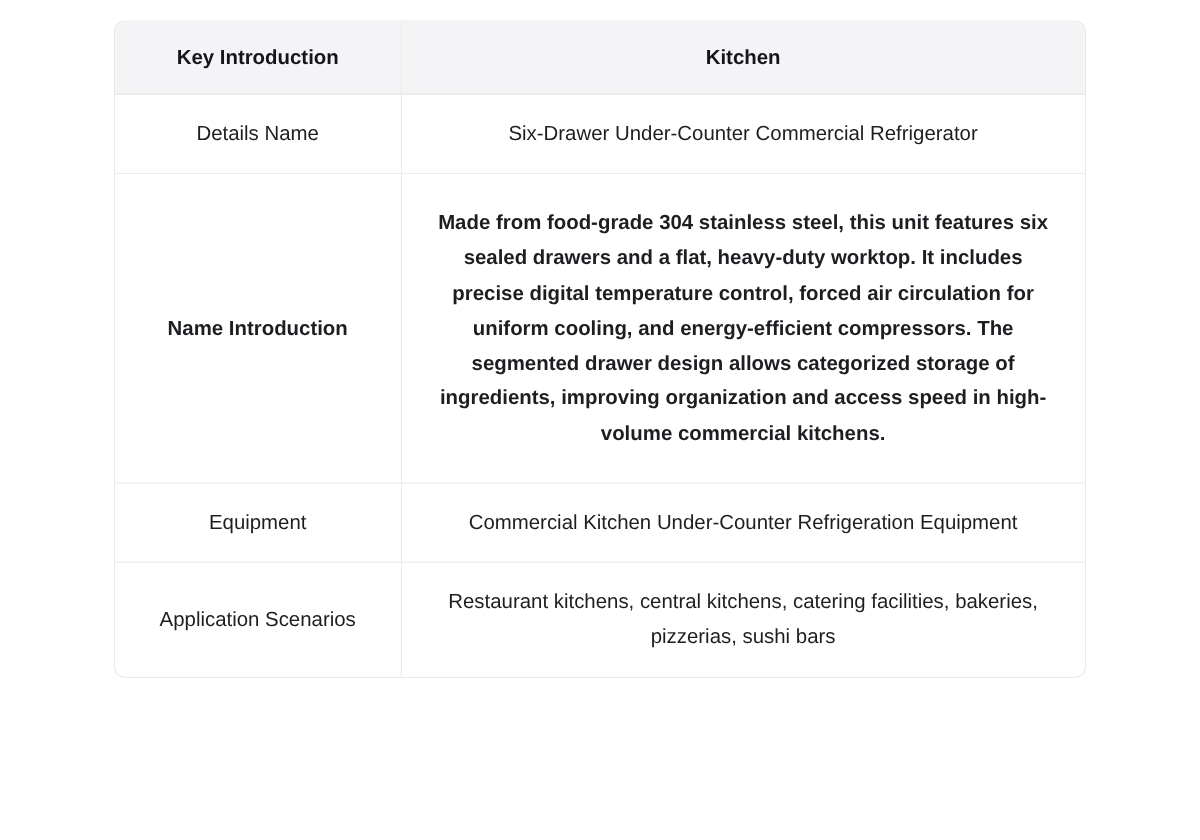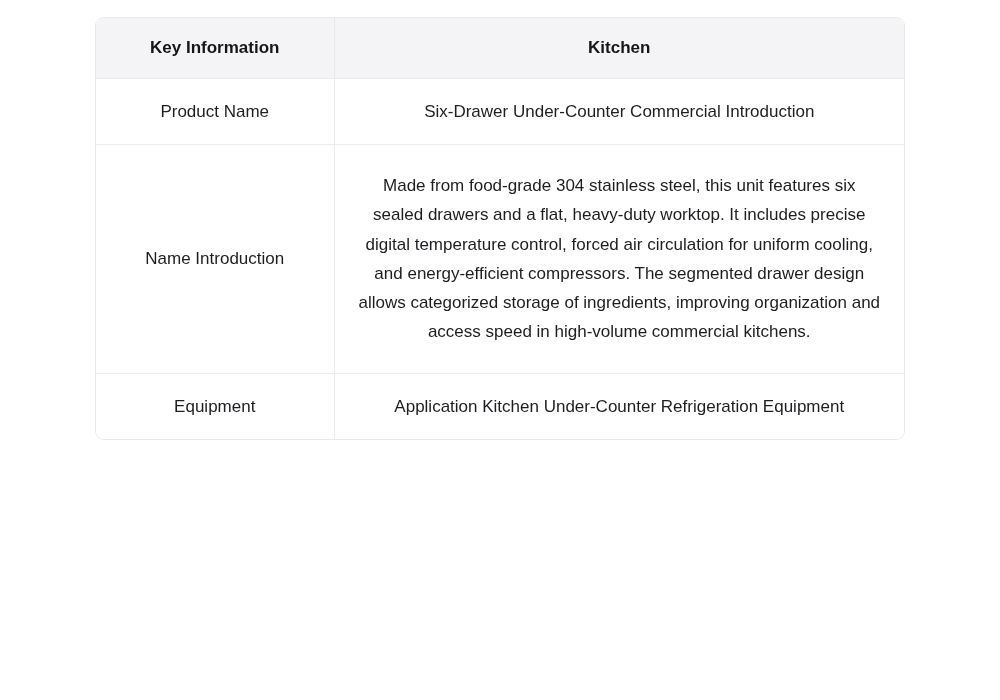--- a/index.html
+++ b/index.html
@@ -65,45 +65,50 @@
     padding-right: 14px;
   }
 
   tbody tr:last-child td {
     border-bottom: none;
   }
 
   tbody td.tall {
     padding-top: 26px;
     padding-bottom: 26px;
+    font-weight: bold;
   }
 </style>
 </head>
 <body>
 
 <div class="page">
   <table class="spec-table">
     <colgroup>
       <col class="col-key">
       <col class="col-val">
     </colgroup>
     <thead>
       <tr>
-        <th class="key-head">Key Information</th>
+        <th class="key-head">Key Introduction</th>
         <th>Kitchen</th>
       </tr>
     </thead>
     <tbody>
       <tr>
-        <td class="key-cell">Product Name</td>
-        <td>Six-Drawer Under-Counter Commercial Introduction</td>
+        <td class="key-cell">Details Name</td>
+        <td>Six-Drawer Under-Counter Commercial Refrigerator</td>
       </tr>
       <tr>
         <td class="key-cell tall">Name Introduction</td>
         <td class="tall">Made from food-grade 304 stainless steel, this unit features six sealed drawers and a flat, heavy-duty worktop. It includes precise digital temperature control, forced air circulation for uniform cooling, and energy-efficient compressors. The segmented drawer design allows categorized storage of ingredients, improving organization and access speed in high-volume commercial kitchens.</td>
       </tr>
       <tr>
         <td class="key-cell">Equipment</td>
-        <td>Application Kitchen Under-Counter Refrigeration Equipment</td>
+        <td>Commercial Kitchen Under-Counter Refrigeration Equipment</td>
+      </tr>
+      <tr>
+        <td class="key-cell">Application Scenarios</td>
+        <td>Restaurant kitchens, central kitchens, catering facilities, bakeries, pizzerias, sushi bars</td>
       </tr>
     </tbody>
   </table>
 </div>
 
 </body></html>

